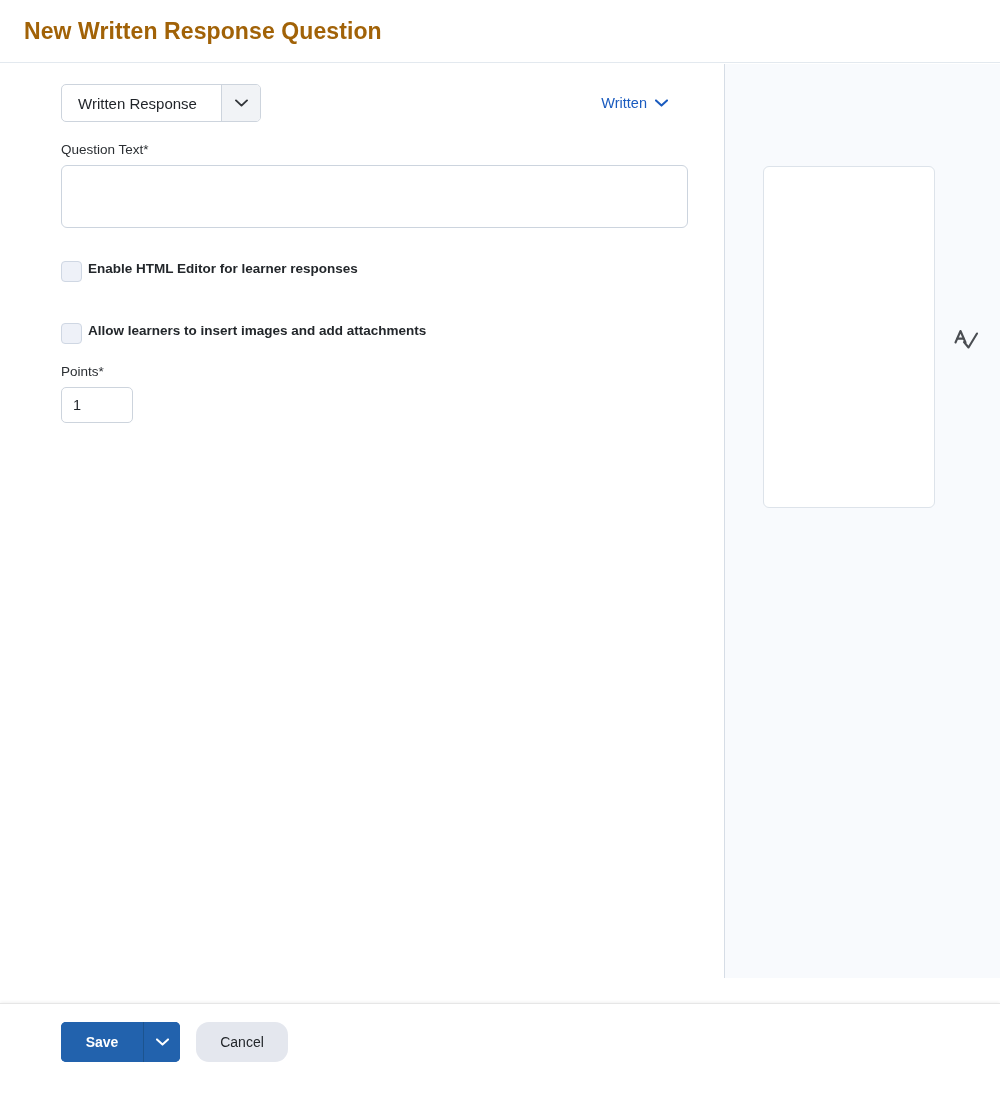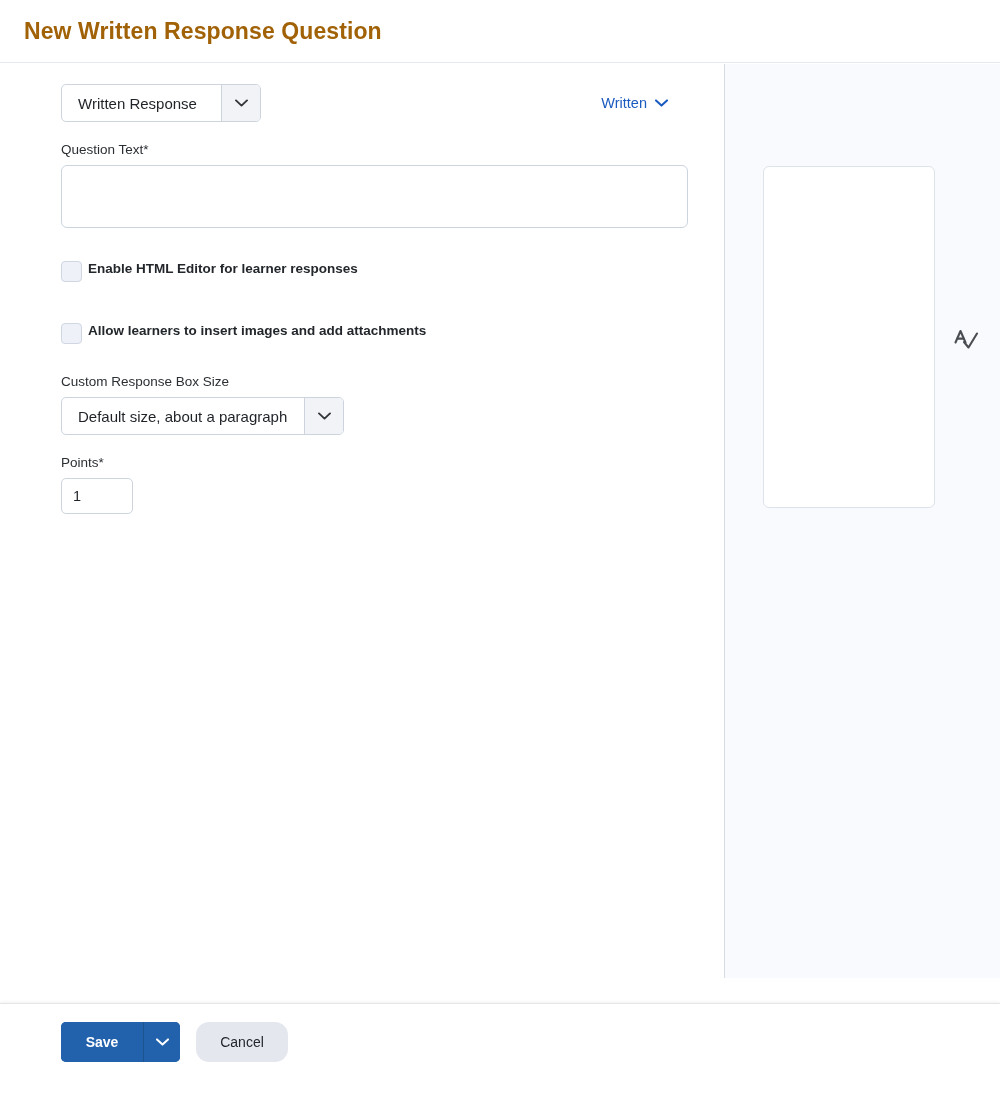--- a/index.html
+++ b/index.html
@@ -287,31 +287,20 @@
       <div class="checkbox-row" style="margin-top:33px;">
         <span class="cbox"></span>
         <span class="cbox-label">Enable HTML Editor for learner responses</span>
       </div>
 
       <div class="checkbox-row" style="margin-top:41px;">
         <span class="cbox"></span>
         <span class="cbox-label">Allow learners to insert images and add attachments</span>
       </div>
 
-      <div style="margin-top:30px;">
-        <label class="field-label">Custom Response Box Size</label>
-        <div class="select-shell select-size">
-          <span class="sel-text">Default size, about a paragraph</span>
-          <span class="sel-arrow">
-            <svg class="chev" viewBox="0 0 13 8" fill="none" aria-hidden="true">
-              <path d="M1 1.4 L6.5 6.6 L12 1.4" stroke="currentColor" stroke-width="1.9" stroke-linecap="round" stroke-linejoin="round"></path>
-            </svg>
-          </span>
-        </div>
-      </div>
 
       <div style="margin-top:20px;">
         <label class="field-label">
           <span>Points</span><span class="req">*</span>
         </label>
         <input class="points-input" type="text" value="1" style="">
       </div>
 
     </div>
   </div>

